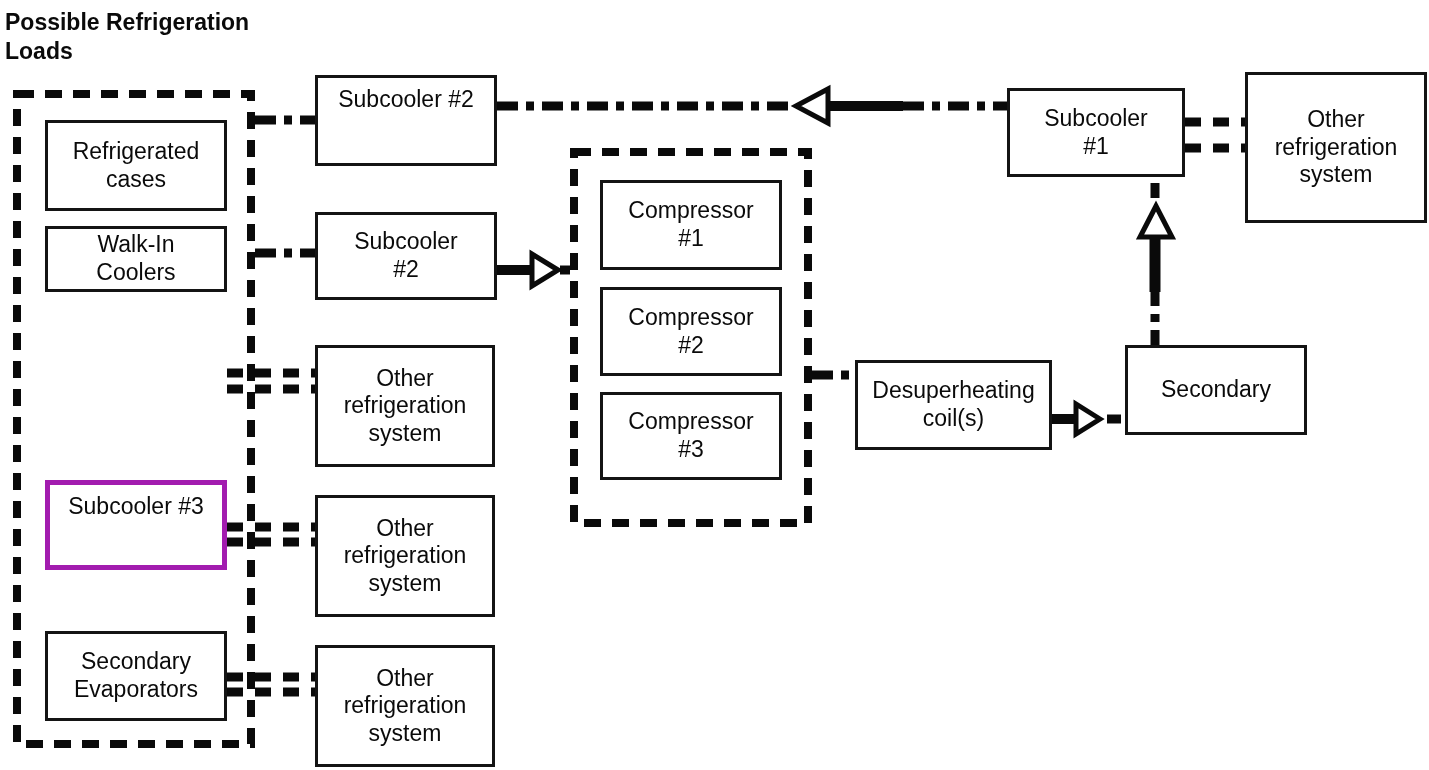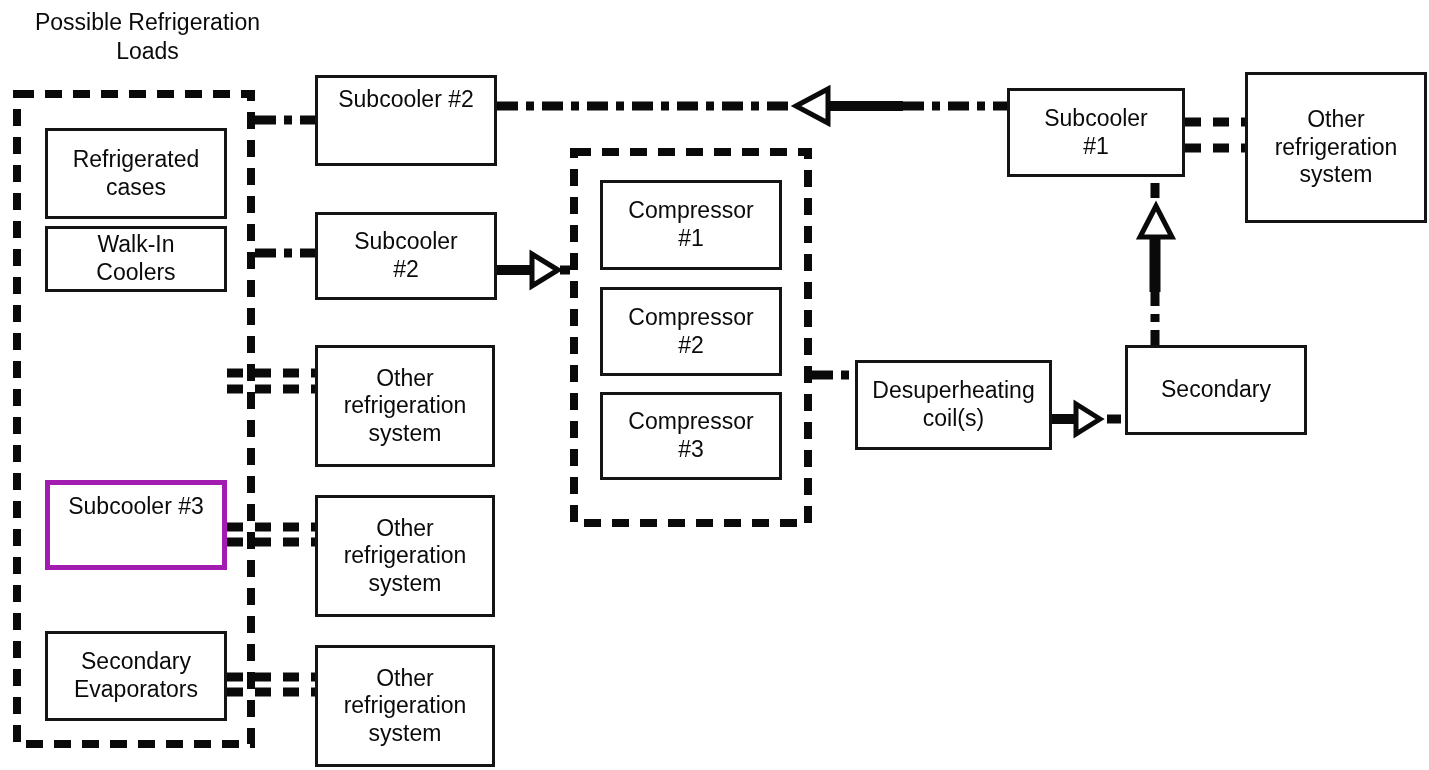--- a/index.html
+++ b/index.html
@@ -1,22 +1,22 @@
 <!DOCTYPE html>
 <html><head>
 <meta charset="utf-8">
 <style>
   html,body{margin:0;padding:0;background:#fff;}
   #canvas{
     position:relative;width:1429px;height:770px;background:#ffffff;
     font-family:"Liberation Sans", sans-serif;color:#0a0a0a;overflow:hidden;
   }
   .title{
-    position:absolute;left:5px;top:8px;width:285px;text-align:center;
-    font-size:23px;line-height:1.25;white-space:pre-line;
+    position:absolute;left:5px;top:8px;width:285px;text-align:left;
+    font-size:23px;line-height:1.25;white-space:pre-line;font-weight:bold;
   }
   svg.layer{position:absolute;left:0;top:0;}
   .node{
     position:absolute;background:#ffffff;border:3px solid #141414;
     display:flex;align-items:center;justify-content:center;
     text-align:center;font-size:23px;line-height:1.2;box-sizing:border-box;
   }
   .node .lbl{white-space:pre-line;display:block;width:100%;}
   .node.italic{}
   .node.thin{border:5px solid #a21caf;}
@@ -81,21 +81,21 @@
       <line x1="1155" y1="198" x2="1155" y2="183" stroke-width="9"></line>
       <polygon points="1156,206 1140,237 1172,237" stroke-width="5" fill="#ffffff"></polygon>
     </g>
 
     <g>
       <line x1="1185" y1="122" x2="1245" y2="122" stroke-width="9" stroke-dasharray="16 12"></line>
       <line x1="1185" y1="148" x2="1245" y2="148" stroke-width="9" stroke-dasharray="16 12"></line>
     </g>
   </svg>
 
-  <div class="node" style="left:45px;top:128px;width:182px;height:91px">
+  <div class="node" style="left:45px;top:120px;width:182px;height:91px">
     <span class="lbl">Refrigerated
 cases</span>
   </div>
   <div class="node" style="left:45px;top:226px;width:182px;height:66px">
     <span class="lbl">Walk-In
 Coolers</span>
   </div>
   <div class="node thin italic top" style="left:45px;top:480px;width:182px;height:90px">
     <span class="lbl">Subcooler #3</span>
   </div>

